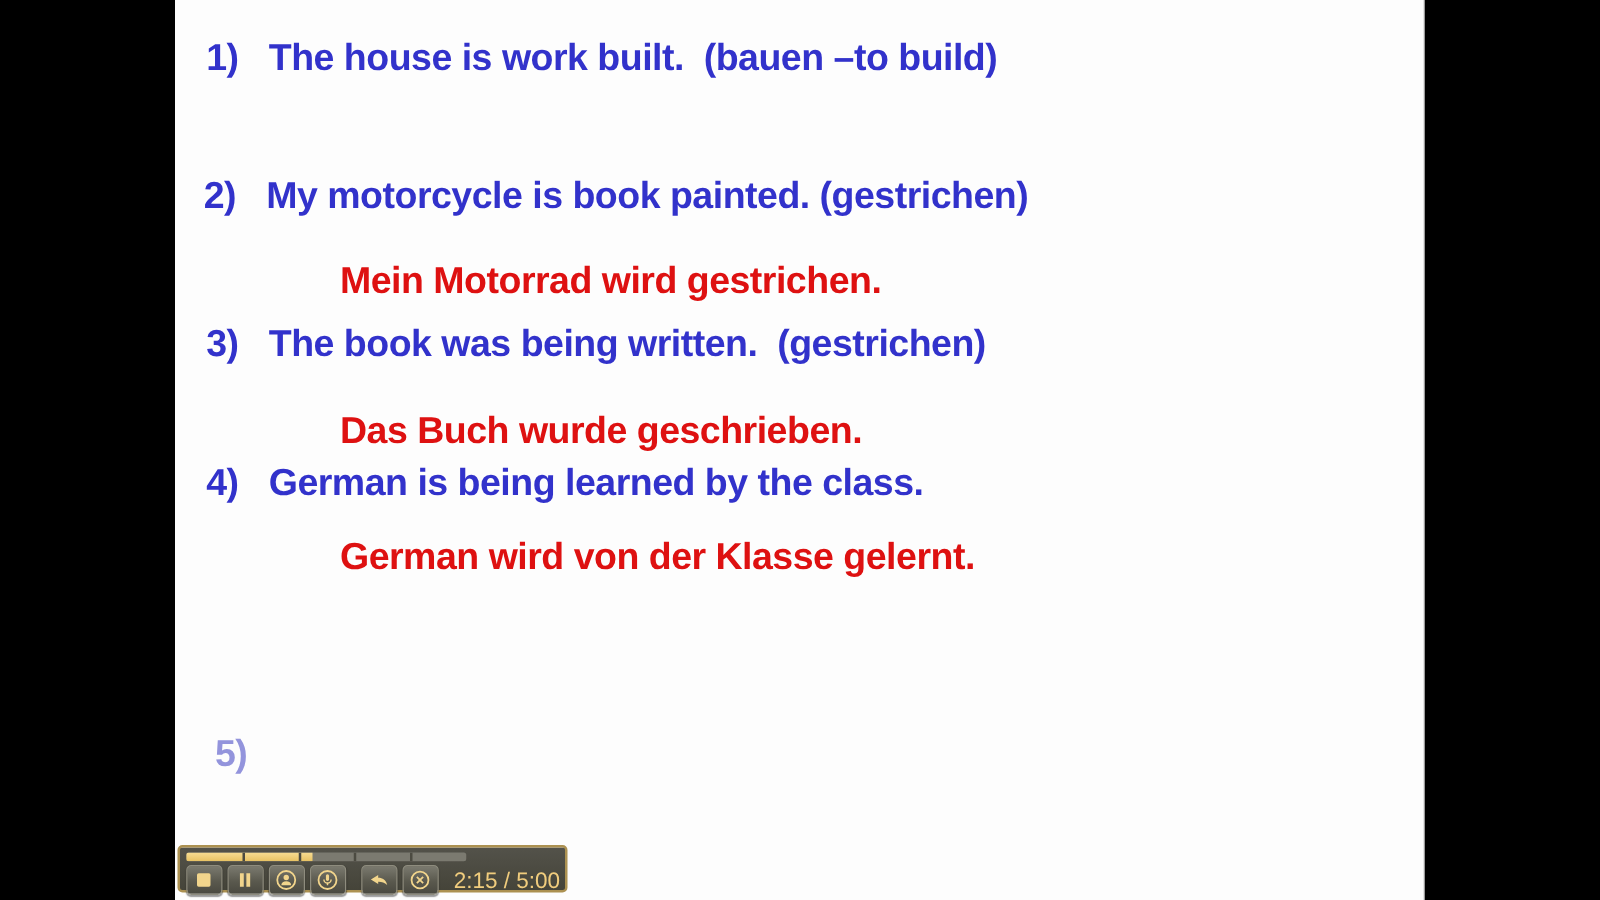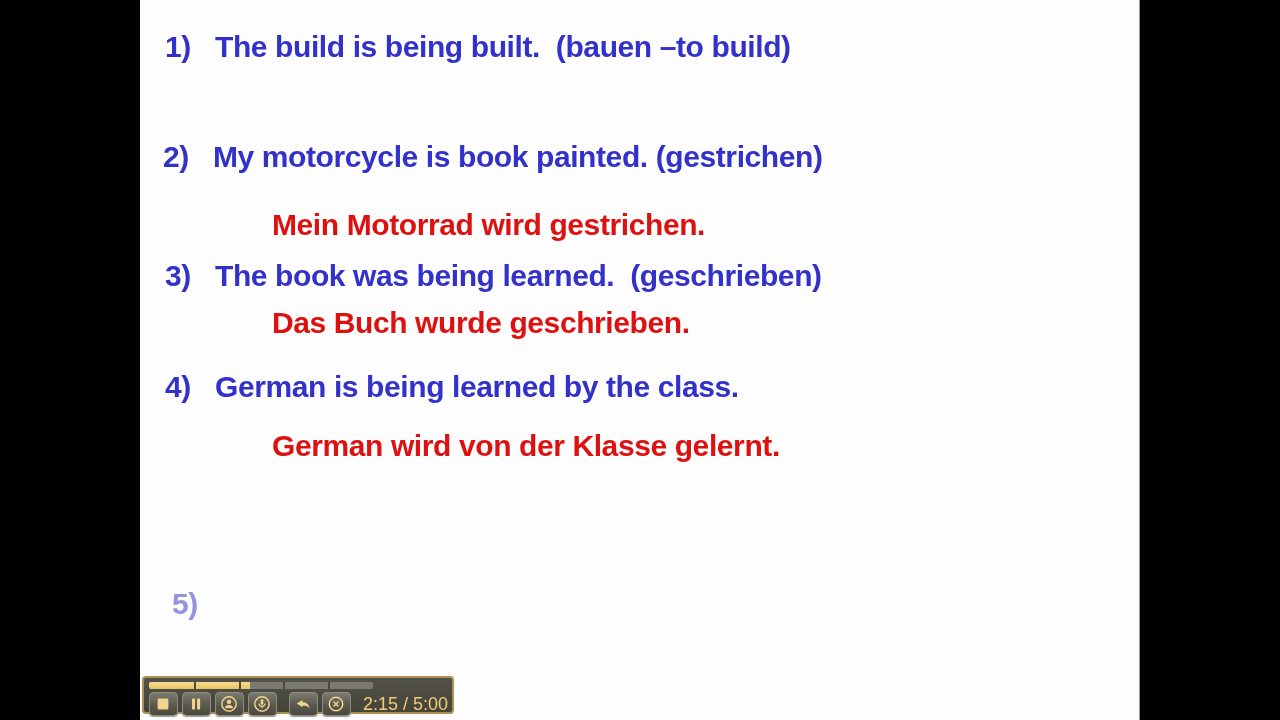--- a/index.html
+++ b/index.html
@@ -14,21 +14,21 @@
   .line{position:absolute;display:flex;line-height:38px;font-weight:bold;font-size:30px;letter-spacing:-0.4px;}
   .line .num{width:50px;flex:0 0 auto;}
   .line .txt{white-space:pre;}
   .en{color:#3232cb;}
   .de{color:#de1111;white-space:pre;font-weight:bold;font-size:30px;line-height:38px;letter-spacing:-0.4px;position:absolute;}
   .pending{color:#9394dc;}
 
   
   .en0{left:25px;top:28px;}   .de0{left:132px;top:80px;}
   .en1{left:23px;top:138px;}  .de1{left:132px;top:206px;}
-  .en2{left:25px;top:257px;}  .de2{left:132px;top:304px;}
+  .en2{left:25px;top:257px;}  .de2{left:132px;top:326px;}
   .en3{left:25px;top:368px;}  .de3{left:132px;top:427px;}
   .en4{left:32px;top:585px;}
 
   
   .player{
     position:absolute;left:142px;top:676px;width:312px;height:38px;box-sizing:border-box;
     background:linear-gradient(#53524a,#454439);
     border:2px solid #ac9151;border-radius:4px;
     padding:3px 4px 2px 5px;
     display:flex;flex-direction:column;
@@ -60,32 +60,32 @@
 </style>
 </head>
 <body>
 
 <div class="stage">
 
   <div class="slide">
 
     <div class="line en en0">
       <span class="num">1)</span>
-      <span class="txt">The build is being built.  (bauen –to build)</span>
+      <span class="txt">The house is work built.  (bauen –to build)</span>
     </div>
 
     <div class="line en en1">
       <span class="num">2)</span>
       <span class="txt">My motorcycle is book painted. (gestrichen)</span>
     </div>
     <div class="de de1">Mein Motorrad wird gestrichen.</div>
 
     <div class="line en en2">
       <span class="num">3)</span>
-      <span class="txt">The book was being learned.  (geschrieben)</span>
+      <span class="txt">The book was being written.  (gestrichen)</span>
     </div>
     <div class="de de2">Das Buch wurde geschrieben.</div>
 
     <div class="line en en3">
       <span class="num">4)</span>
       <span class="txt">German is being learned by the class.</span>
     </div>
     <div class="de de3">German wird von der Klasse gelernt.</div>
 
     <div class="line en pending en4">

